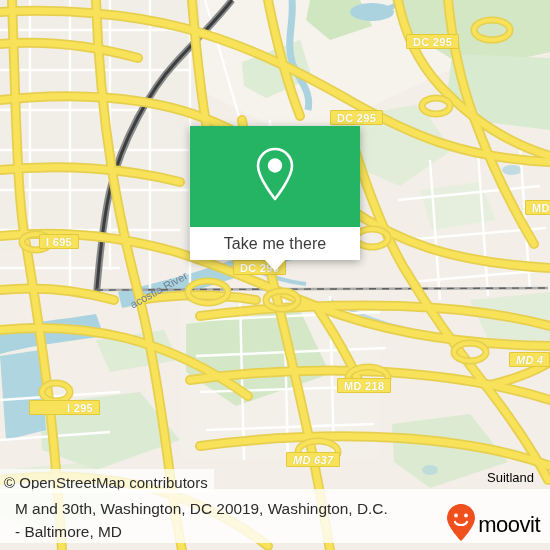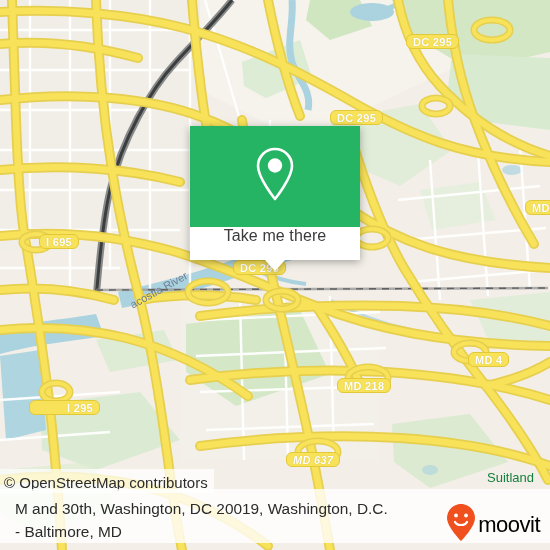--- a/index.html
+++ b/index.html
@@ -12,38 +12,38 @@
 
   
   #map{position:absolute;left:0;top:0;width:550px;height:550px;overflow:hidden;background:#f3efe8;}
   #map svg{position:absolute;left:0;top:0;}
 
   
   .shield{
     position:absolute;
     background:#f7e259;
     border:1px solid #e2c93a;
-    border-radius:6px;
+    border-radius:1px;
     color:#ffffff;
     font-size:11px;
     font-weight:bold;
     letter-spacing:.3px;
     line-height:15px;
     height:15px;
     padding:0 6px;
     text-align:center;
     white-space:nowrap;
     text-shadow:0 0 1px rgba(160,140,20,.55);
     box-sizing:border-box;
   }
 
   
   .placelabel{
     position:absolute;
-    color:#15803d;
+    color:#000000;
     font-size:13px;
     white-space:nowrap;
   }
   .riverlabel{
     position:absolute;
     color:#6f7f96;
     font-size:11px;
     white-space:nowrap;
     transform-origin:0 0;
   }
@@ -65,21 +65,21 @@
     filter:drop-shadow(0 2px 4px rgba(0,0,0,.33));
   }
   #popup .head{
     height:101px;
     background:#25b463;
     display:flex;align-items:center;justify-content:center;
   }
   #popup .body{
     background:#ffffff;
     height:33px;
-    display:flex;align-items:flex-start;justify-content:center;
+    display:flex;align-items:center;justify-content:center;
   }
   #popup .body span{
     color:#3b3b3b;font-size:16px;letter-spacing:.1px;
   }
   #popup .tail{
     position:absolute;left:75px;top:134px;
     width:0;height:0;
     border-left:10px solid transparent;
     border-right:10px solid transparent;
     border-top:11px solid #ffffff;
@@ -251,21 +251,21 @@
 
     <div class="riverlabel" style="left:128px;top:300px;transform:rotate(-29deg);">acostia River</div>
 
     <div class="placelabel" style="left:487px;top:470px;">Suitland</div>
 
     <div class="shield" style="left:406px;top:34px;">DC 295</div>
     <div class="shield" style="left:330px;top:110px;">DC 295</div>
     <div class="shield" style="left:525px;top:200px;">MD</div>
     <div class="shield" style="left:39px;top:234px;">I 695</div>
     <div class="shield" style="left:233px;top:260px;">DC 295</div>
-    <div class="shield" style="left:468px;top:352px;">MD 4</div>
+    <div class="shield" style="left:509px;top:352px;font-style:italic;">MD 4</div>
     <div class="shield" style="left:337px;top:378px;">MD 218</div>
     <div class="shield" style="left:29px;top:400px;padding-left:37px;">I 295</div>
     <div class="shield" style="left:286px;top:452px;font-style:italic;">MD 637</div>
 
     <div id="attrib">© OpenStreetMap contributors</div>
   </div>
 
   <div id="popup">
     <div class="head">
       <span>

